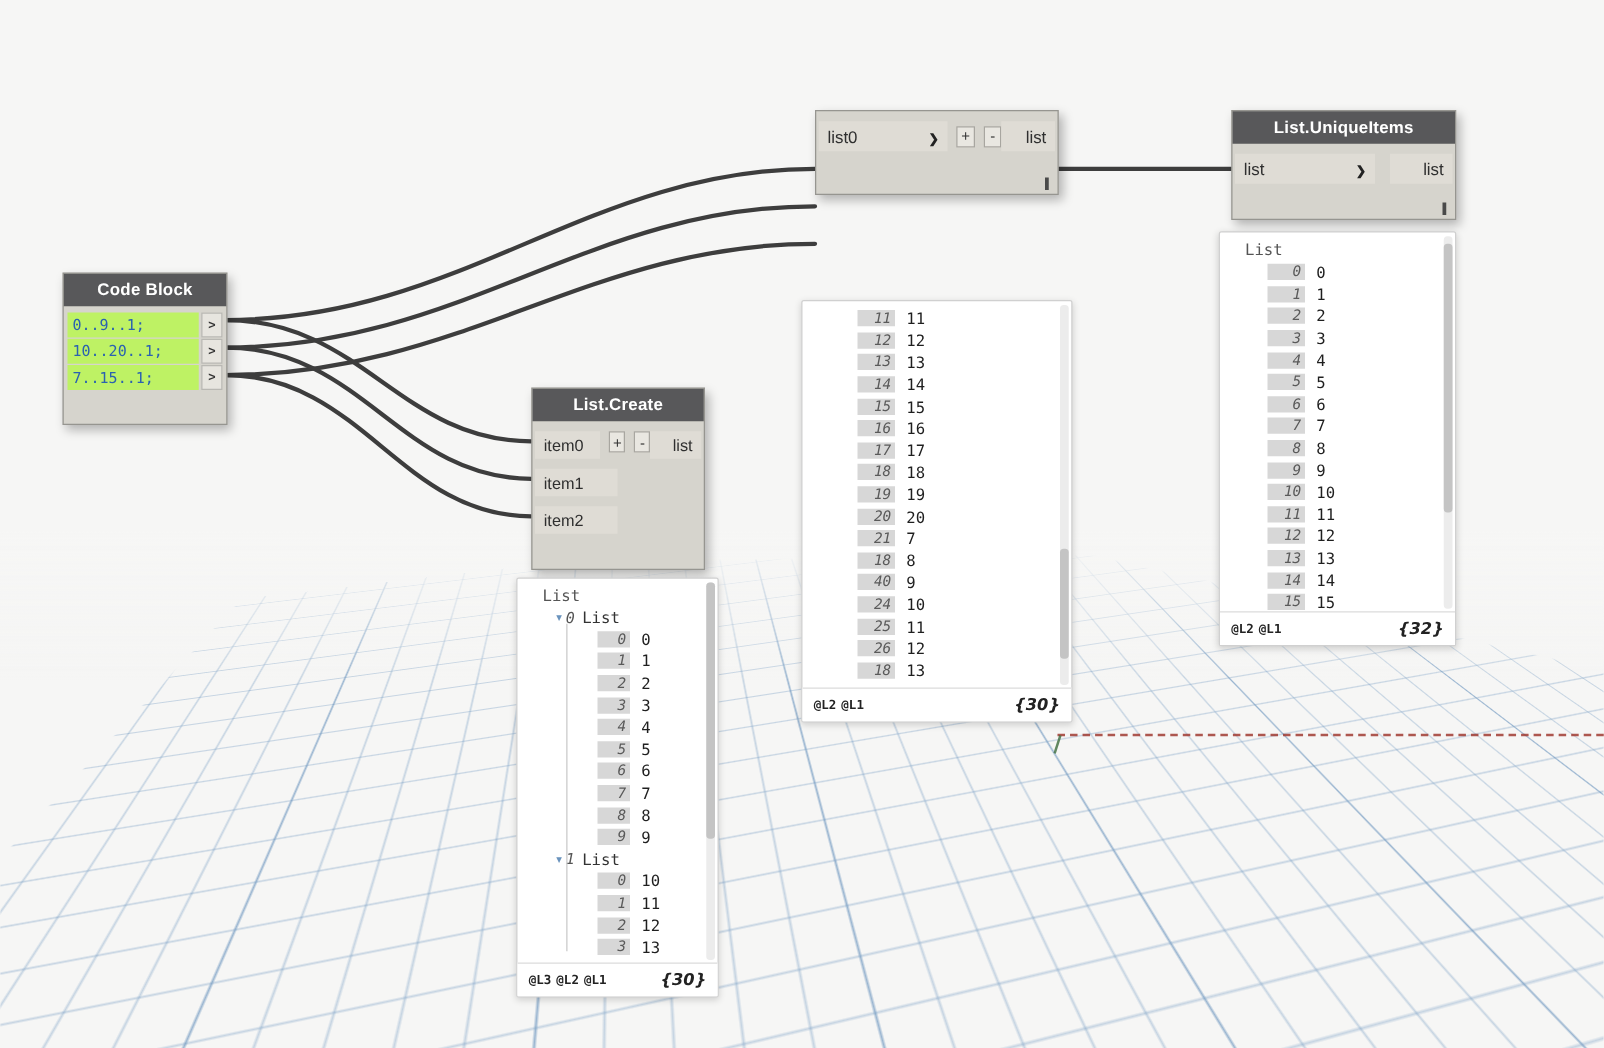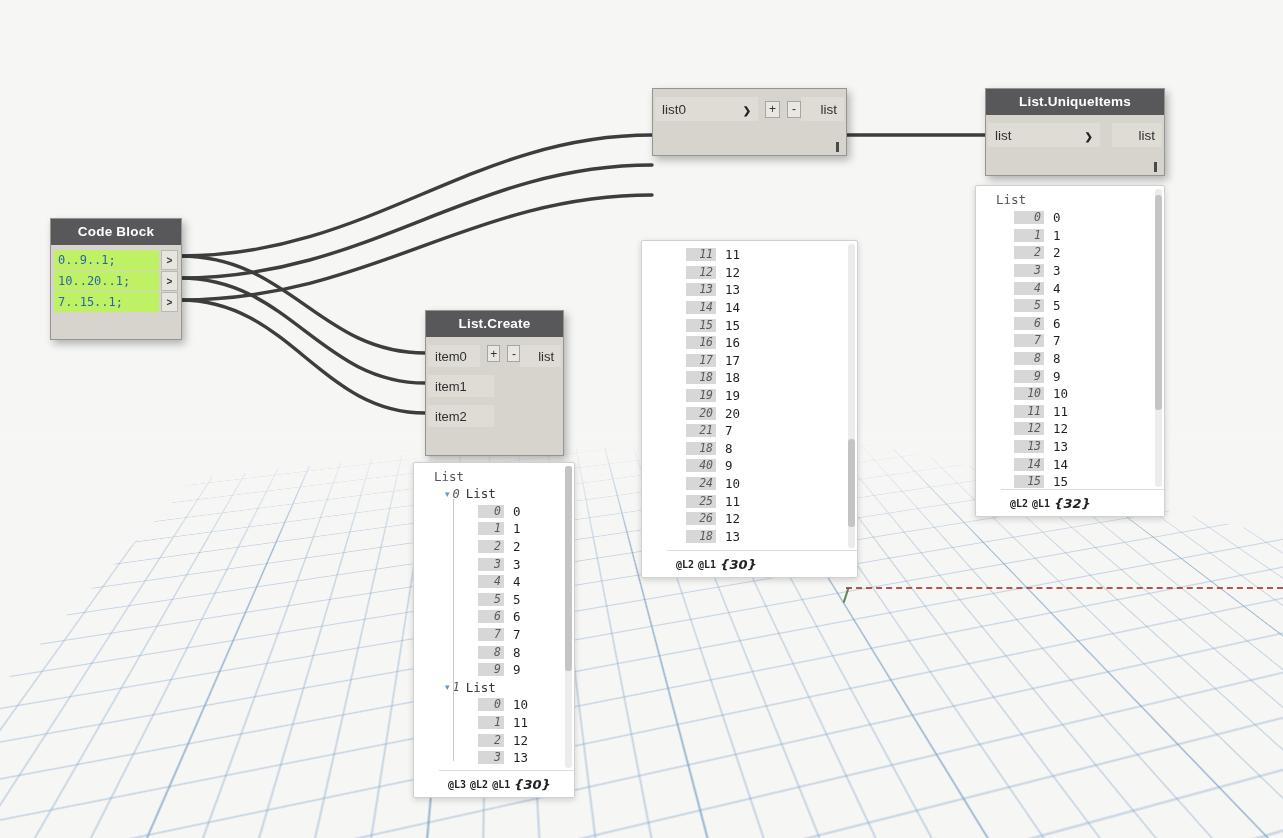--- a/index.html
+++ b/index.html
@@ -66,21 +66,21 @@
 
   
   .preview{position:absolute;background:#ffffff;border:1px solid #d0d0d0;
     box-shadow:0 2px 6px rgba(0,0,0,.16);border-radius:2px;}
   .pv-header{font:12.5px "DejaVu Sans Mono",monospace;color:#555;padding:6px 0 1px 20px;}
   .prow{display:flex;align-items:center;height:17.6px;}
   .pidx{min-width:24px;text-align:right;padding:0 3px;background:#d7d7d7;color:#5a5a5a;
     font:italic 11.5px "DejaVu Sans Mono",monospace;height:13px;line-height:13px;margin-right:9px;}
   .pval{font:12.5px "DejaVu Sans Mono",monospace;color:#1f1f1f;}
   .pv-footer{position:absolute;left:0;right:0;bottom:0;height:26px;border-top:1px solid #dcdcdc;
-    display:flex;align-items:center;justify-content:flex-start;padding:0 9px;background:#fff;margin-left:25px;}
+    display:flex;align-items:center;justify-content:space-between;padding:0 9px;background:#fff;}
   .pv-levels{display:flex;align-items:center;}
   .plevel{font:bold 10px "DejaVu Sans Mono",monospace;color:#222;margin-right:4px;cursor:pointer;}
   .pv-count{font:italic 600 13px "DejaVu Sans",sans-serif;color:#222;}
   .pv-scroll{position:absolute;top:3px;right:2px;bottom:29px;width:7px;background:#ececec;border-radius:3px;}
   .pv-thumb{position:absolute;left:0;width:100%;background:#c4c4c4;border-radius:3px;}
 
   
   #preview-join .pv-rows{padding:5px 0 0 44px;}
   
   #preview-unique .pv-rows{padding:1px 0 0 38px;}

